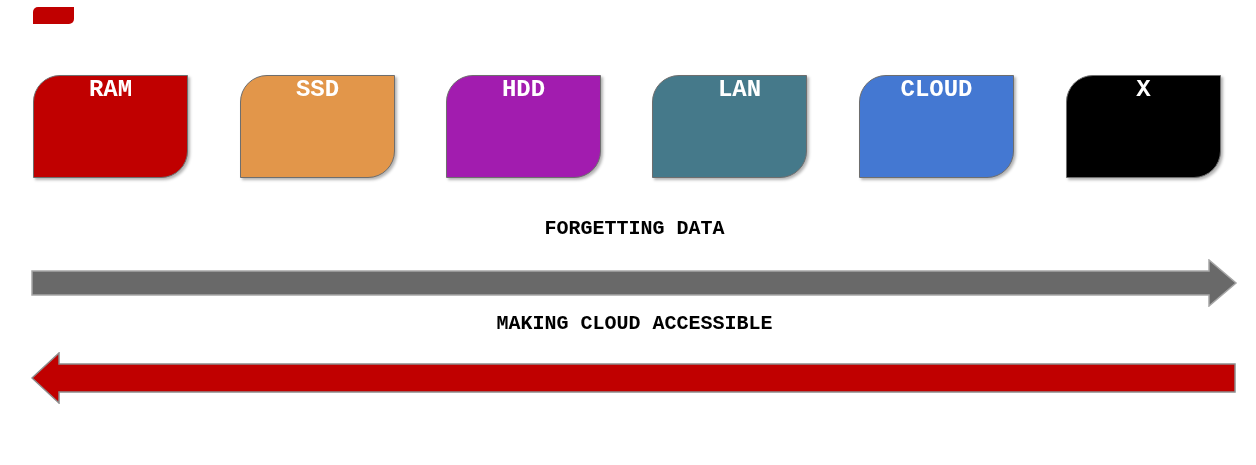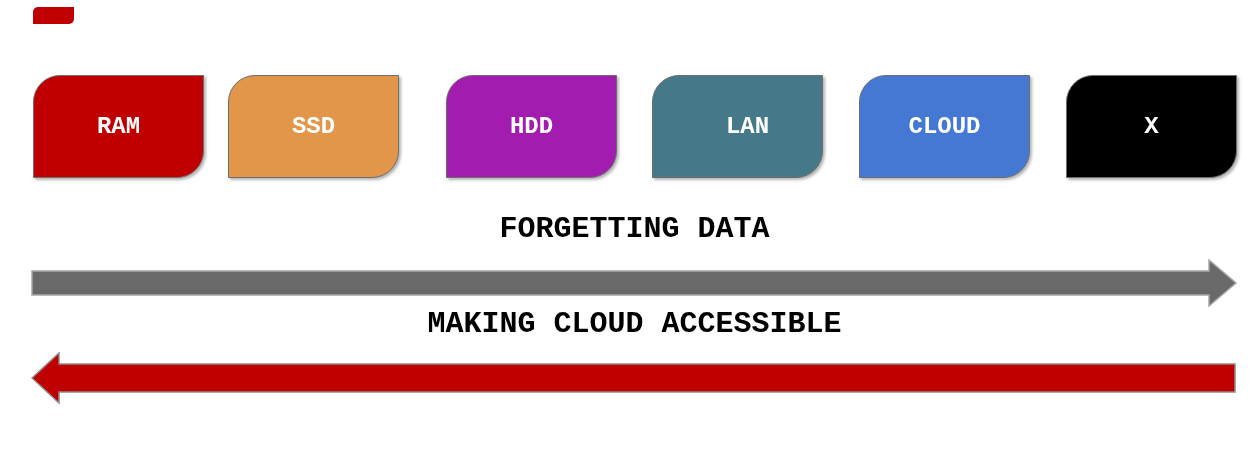--- a/index.html
+++ b/index.html
@@ -19,50 +19,49 @@
     position: absolute;
     left: 33px;
     top: 7px;
     width: 41px;
     height: 17px;
     border-radius: 5px 0 5px 0;
   }
   .box {
     position: absolute;
     top: 75px;
-    width: 171px;
+    width: 155px;
     height: 103px;
     border: 1.5px solid #6e6e6e;
     border-radius: 27px 0 27px 0;
     box-shadow: 2px 2px 3px rgba(0,0,0,0.30);
     display: flex;
-    align-items: center;
     justify-content: center;
     box-sizing: border-box;
   }
   .box-label {
     color: #ffffff;
     font-weight: bold;
     font-size: 24px;
     letter-spacing: 0px;
     text-align: center;
   }
   .box-1 { left: 33px; }
-  .box-2 { left: 228px; }
+  .box-2 { left: 240px; }
   .box-3 { left: 446px; }
   .box-4 { left: 652px; }
   .box-5 { left: 859px; }
   .box-6 { left: 1066px; }
   .heading {
     position: absolute;
     left: 31px;
     width: 1207px;
     text-align: center;
     font-weight: bold;
-    font-size: 30px;
+    font-size: 20px;
     line-height: 30px;
     color: #000000;
     white-space: pre;
   }
   .heading-forgetting { top: 214px; }
   .heading-accessible { top: 309px; }
   .arrow-svg {
     position: absolute;
     display: block;
   }

